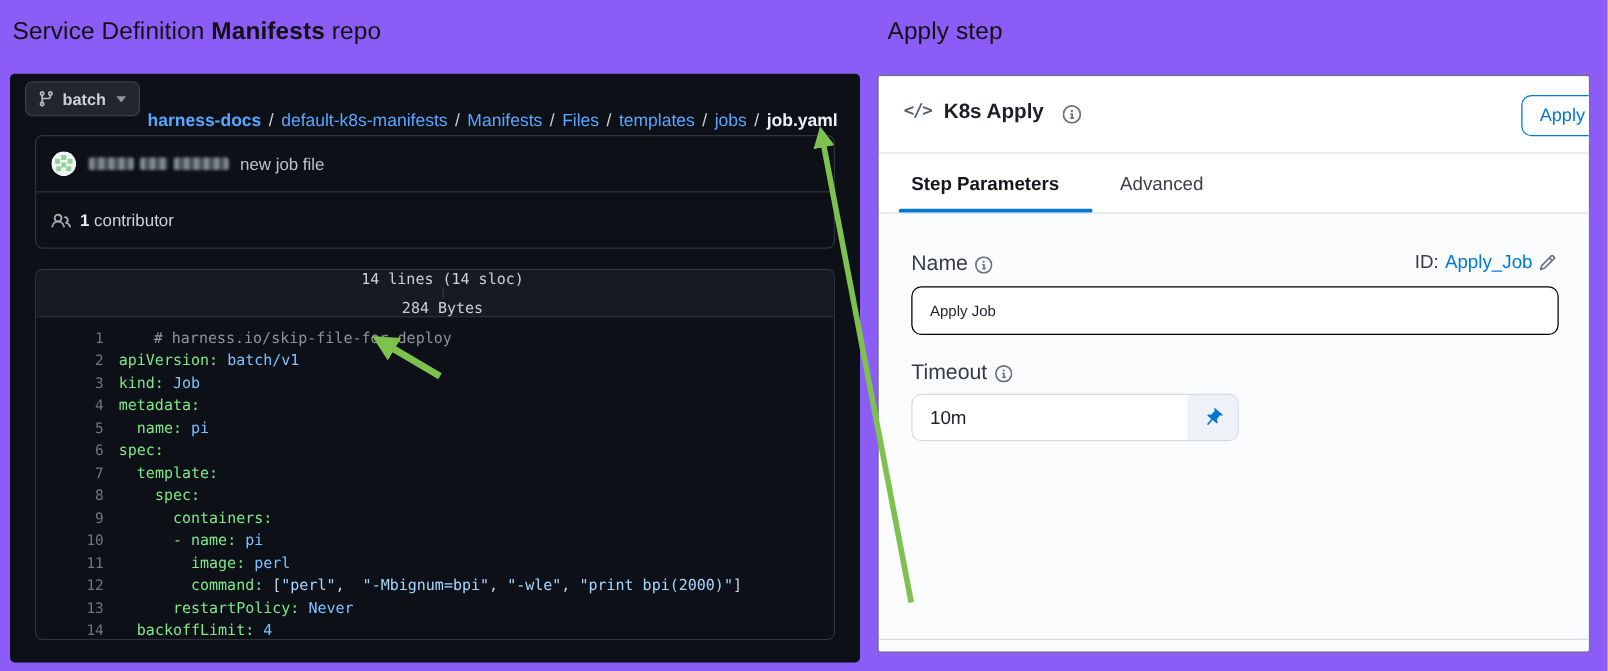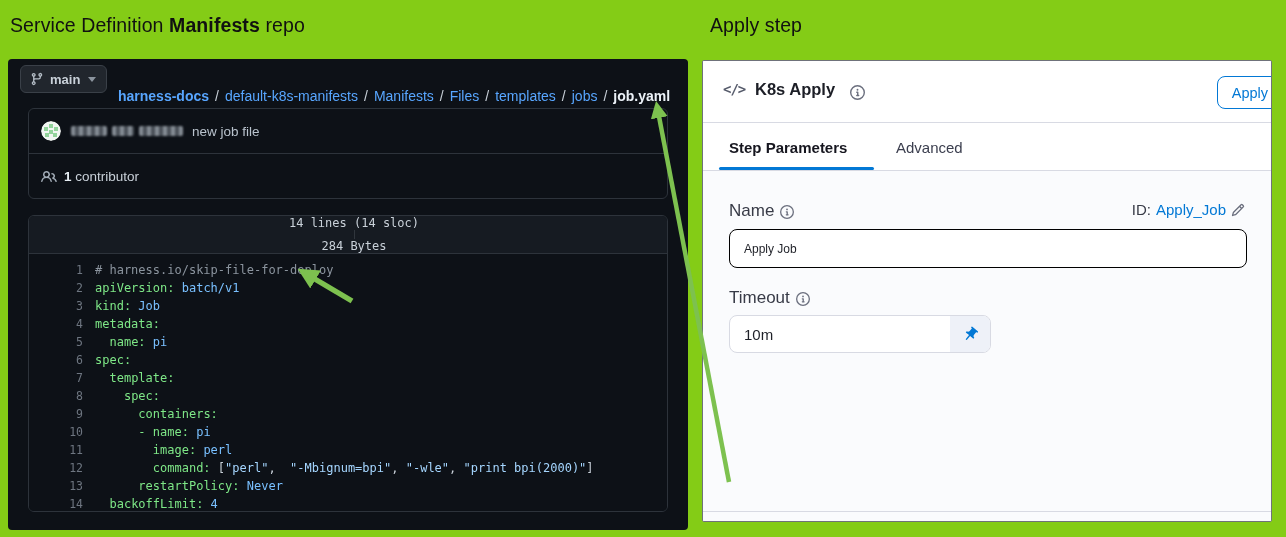--- a/index.html
+++ b/index.html
@@ -7,21 +7,21 @@
     --github-link:#58a6ff;
     --arrow-green:#7dc14f;
     --code-key:#7ee787;
     --code-value:#79c0ff;
     --code-string:#a5d6ff;
     --code-comment:#8b949e;
     --panel-dark:#0d1117;
   }
   *{box-sizing:border-box;margin:0;padding:0;}
   body{font-family:"Liberation Sans",sans-serif;background:#fff;}
-  .stage{position:relative;width:1286px;height:537px;background:#84cc16;overflow:hidden;}
+  .stage{position:relative;width:1286px;height:537px;background:#8b5cf6;overflow:hidden;}
 
   
   .fig-title{position:absolute;top:14px;font-size:19.5px;color:#111;letter-spacing:.1px;}
   .fig-title b{font-weight:700;}
   .fig-title.left{left:10px;}
   .fig-title.right{left:710px;}
 
   
   .gh-panel{position:absolute;left:8px;top:59px;width:680px;height:471px;background:var(--panel-dark);border-radius:4px;overflow:hidden;}
   .branch-btn{position:absolute;left:12px;top:6px;height:28px;padding:0 10px 0 9px;display:flex;align-items:center;gap:6px;background:#21262d;border:1px solid #3a4048;border-radius:6px;color:#c9d1d9;font-size:13px;font-weight:700;cursor:pointer;}
@@ -41,21 +41,21 @@
   .contrib-row{height:45px;display:flex;align-items:center;padding:0 12px;color:#c9d1d9;font-size:13.5px;gap:7px;}
   .contrib-row b{color:#e6edf3;}
 
   .code-card{position:absolute;left:20px;top:156px;width:640px;height:297px;border:1px solid #2d333b;border-radius:6px;overflow:hidden;}
   .code-header{height:38px;background:#161b22;border-bottom:1px solid #2d333b;display:flex;align-items:center;padding-left:12px;color:#c9d1d9;font-family:"DejaVu Sans Mono",monospace;font-size:12px;flex-direction:column;}
   .code-header .vsep{width:1px;height:20px;background:#30363d;margin:0 14px;}
   .code-body{background:var(--panel-dark);padding-top:7px;font-family:"DejaVu Sans Mono",monospace;font-size:12px;line-height:18px;}
   .code-line{height:18px;white-space:pre;}
   .ln{display:inline-block;width:26px;margin-left:28px;text-align:right;color:#6e7681;font-size:11.5px;cursor:pointer;}
   .lt{margin-left:12px;}
-  .tok-comment{color:var(--code-comment);}
+  .tok-comment{color:var(--code-comment);margin-left:28px;}
   .tok-key{color:var(--code-key);}
   .tok-val{color:var(--code-value);}
   .tok-num{color:var(--code-value);}
   .tok-str{color:var(--code-string);}
   .tok-plain{color:#c9d1d9;}
 
   
   .step-panel{position:absolute;left:702px;top:60px;width:570px;height:462px;background:#fff;border:1.5px solid #6f727a;border-radius:2px;overflow:hidden;}
   .sp-header{position:absolute;left:0;top:0;width:100%;height:62px;background:#fff;border-bottom:1px solid #d8dae3;}
   .code-glyph{position:absolute;left:20px;top:20px;font-family:"DejaVu Sans Mono",monospace;font-weight:700;font-size:14px;letter-spacing:-1px;color:#565b6b;}
@@ -93,21 +93,21 @@
   <div class="fig-title right"><span>Apply step</span></div>
 
   <div class="gh-panel">
 
     <div class="branch-btn">
       <span style="display:flex;">
         <svg width="14" height="14" viewBox="0 0 16 16">
             <path fill="#b3bcc5" d="M9.5 3.25a2.25 2.25 0 1 1 3 2.122V6A2.5 2.5 0 0 1 10 8.5H6a1 1 0 0 0-1 1v1.128a2.251 2.251 0 1 1-1.5 0V5.372a2.25 2.25 0 1 1 1.5 0v1.836A2.493 2.493 0 0 1 6 7h4a1 1 0 0 0 1-1v-.628a2.25 2.25 0 0 1-1.5-2.122Zm-6 0a.75.75 0 1 0 1.5 0 .75.75 0 0 0-1.5 0Zm8.25-.75a.75.75 0 1 0 0 1.5.75.75 0 0 0 0-1.5ZM4.25 12a.75.75 0 1 0 0 1.5.75.75 0 0 0 0-1.5Z"></path>
           </svg>
       </span>
-      <span>main</span>
+      <span>batch</span>
       <span class="caret"></span>
     </div>
 
     <div class="breadcrumb">
       <span class="lnk repo">harness-docs</span>
       <span class="sep">/</span>
       <span class="lnk">default-k8s-manifests</span>
       <span class="sep">/</span>
       <span class="lnk">Manifests</span>
       <span class="sep">/</span>

